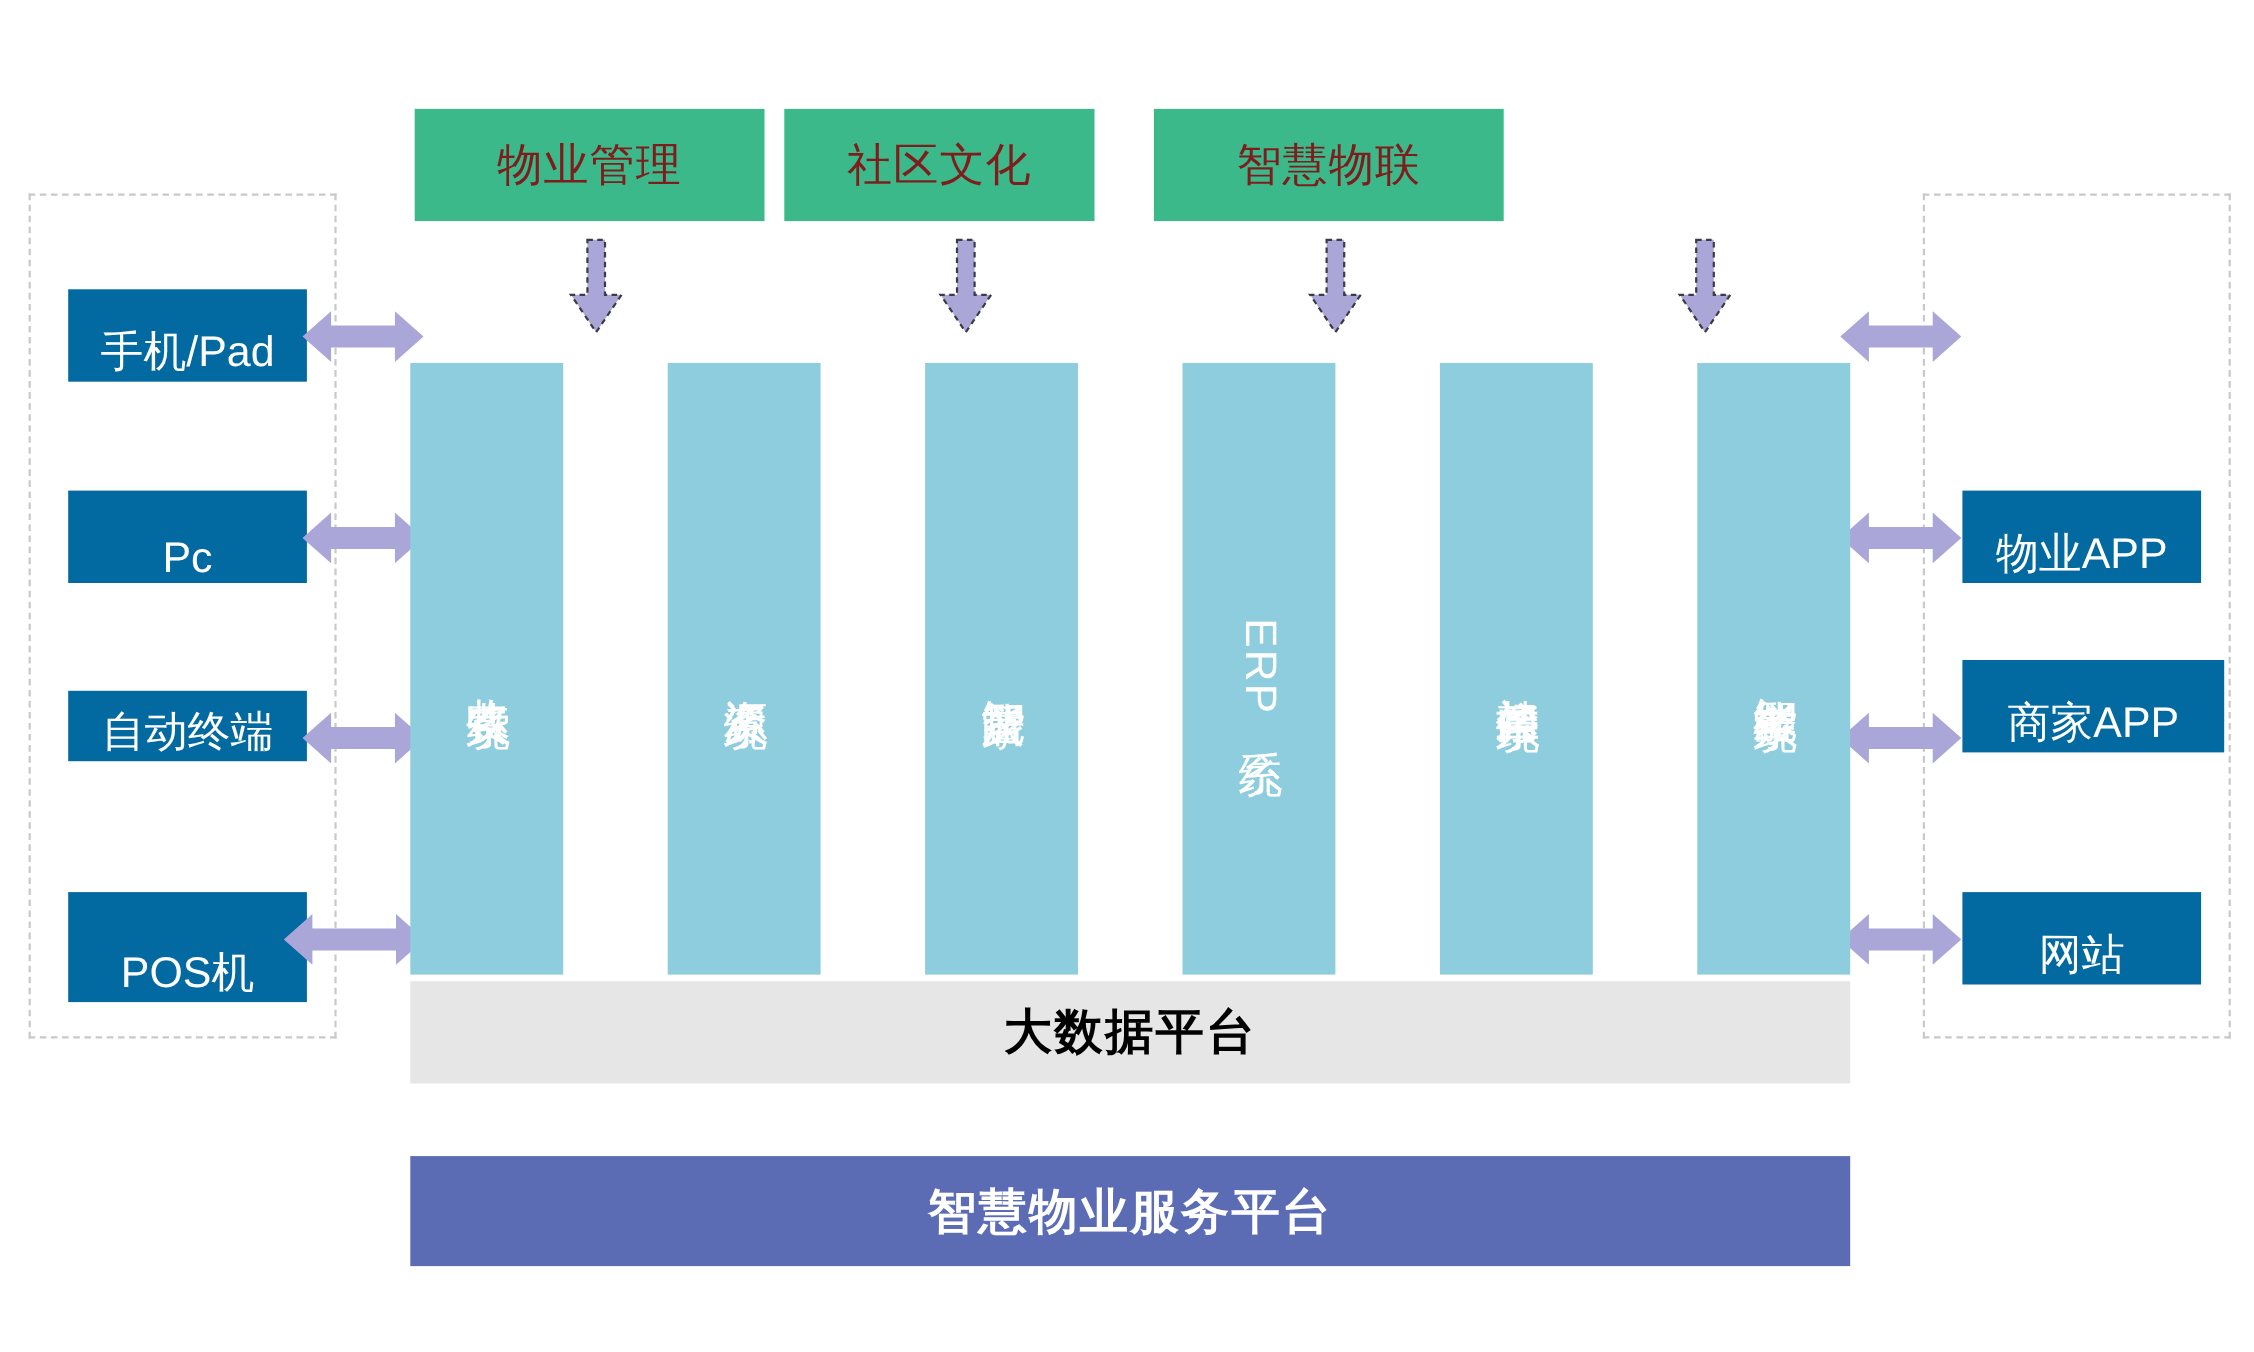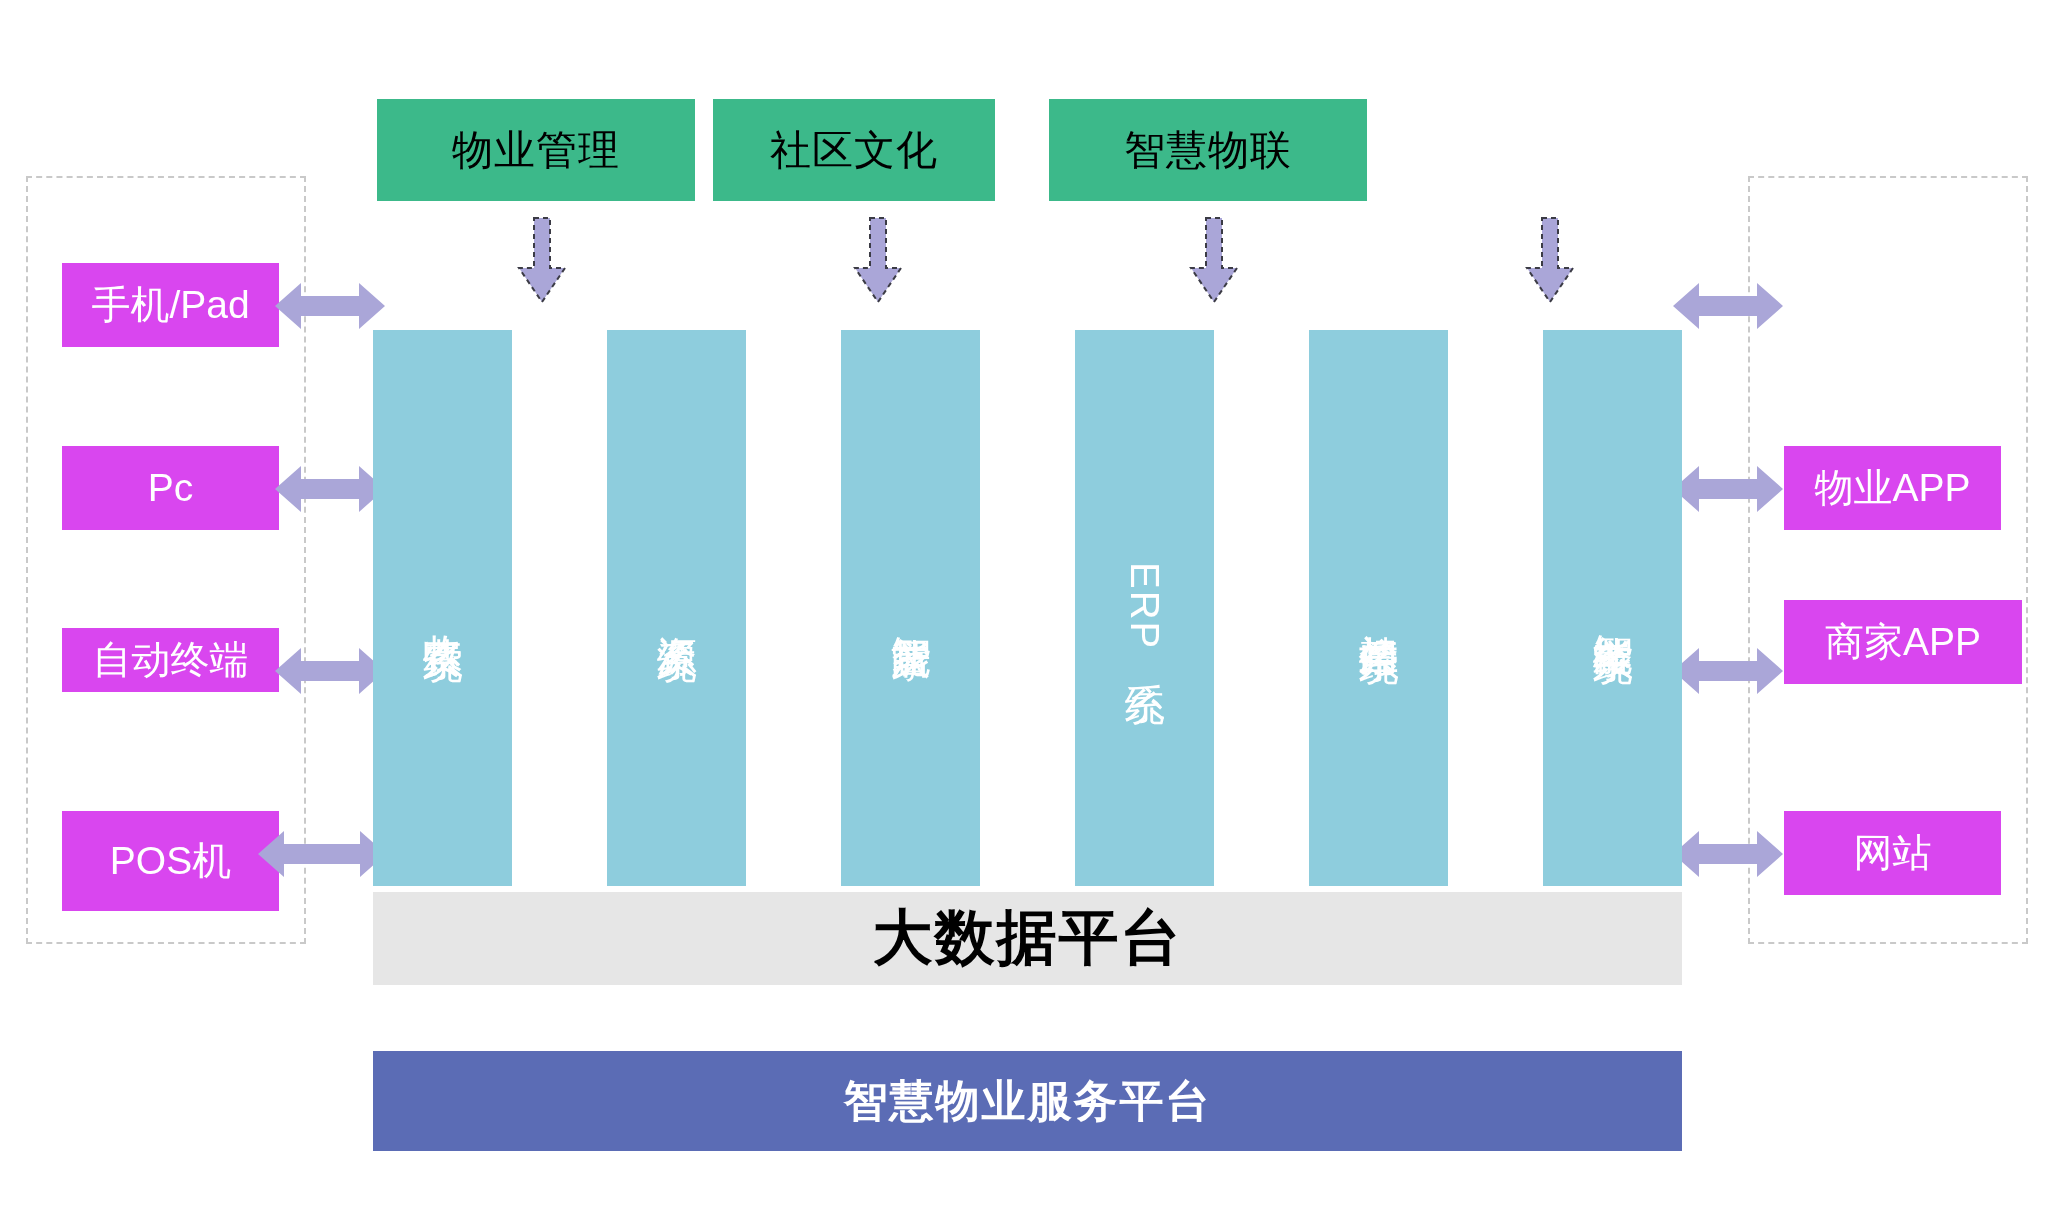--- a/index.html
+++ b/index.html
@@ -14,33 +14,33 @@
     position:absolute;
     border:2px dashed #c9c9c9;
     background:#ffffff;
     box-sizing:border-box;
   }
 
   
   .green-box{
     position:absolute;
     background:#3cb98a;
-    color:#000000;
+    color:#7f1d1d;
     display:flex;align-items:center;justify-content:center;
     font-size:41px;
     letter-spacing:1px;
     box-sizing:border-box;
   }
 
   
   .blue-box{
     position:absolute;
-    background:#d946ef;
+    background:#0369a1;
     color:#ffffff;
-    display:flex;align-items:center;justify-content:center;
+    display:flex;align-items:flex-end;justify-content:center;
     font-size:39px;
     box-sizing:border-box;
   }
 
   
   .teal-col{
     position:absolute;
     background:#8ecddd;
     box-sizing:border-box;
     display:flex;align-items:center;justify-content:center;
@@ -58,21 +58,21 @@
     text-orientation:mixed;
   }
 
   
   .bar{
     position:absolute;
     display:flex;align-items:center;justify-content:center;
     box-sizing:border-box;
     font-weight:bold;
   }
-  .bar-data{background:#e6e6e6;color:#000000;font-size:60px;letter-spacing:2px;}
+  .bar-data{background:#e6e6e6;color:#000000;font-size:44px;letter-spacing:2px;}
   .bar-platform{background:#5b6cb5;color:#ffffff;font-size:44px;letter-spacing:2px;}
 
   
   .arrow{position:absolute;}
   .arrow svg{display:block;overflow:visible;}
 </style>
 </head>
 <body>
 
 <div id="stage">

